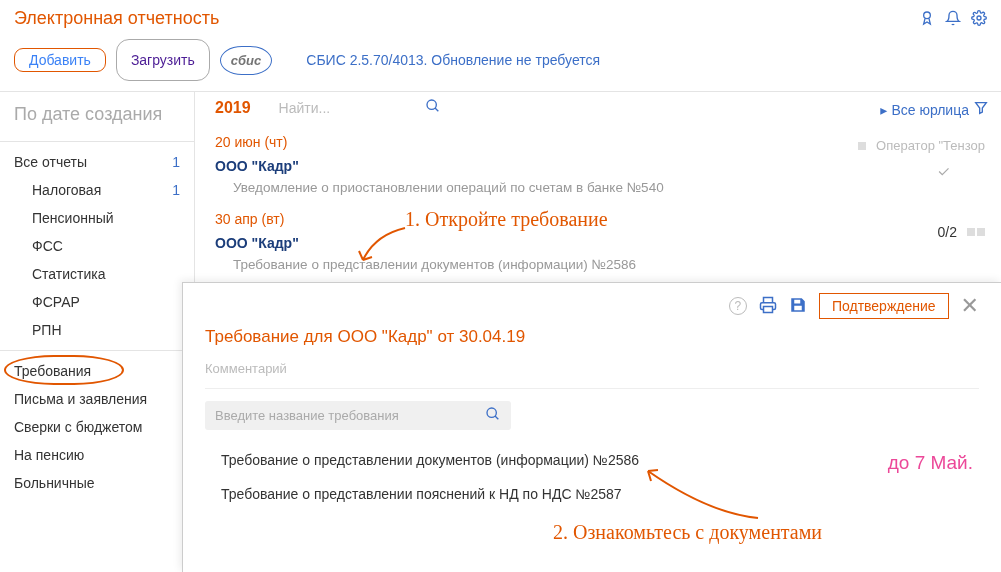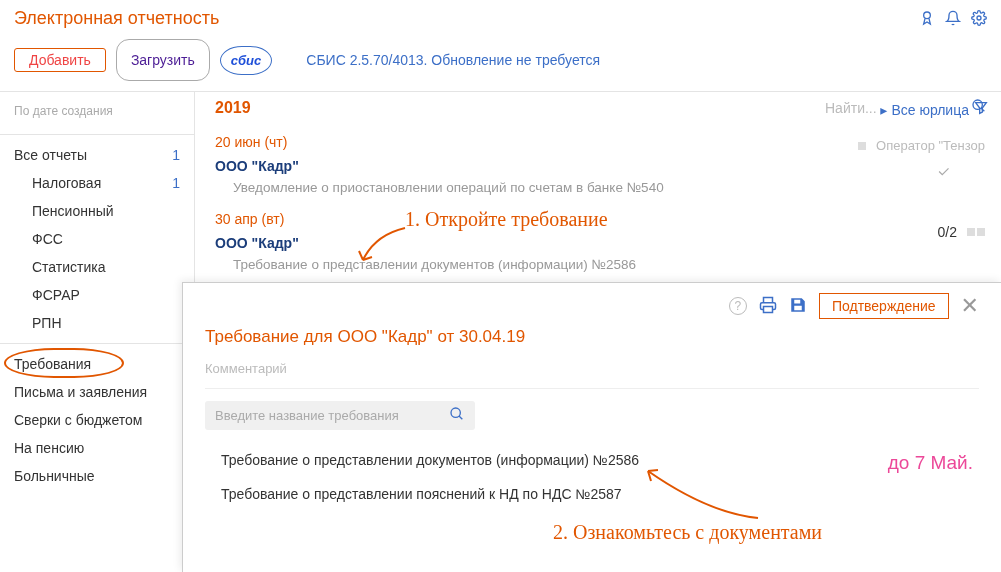--- a/index.html
+++ b/index.html
@@ -4,42 +4,42 @@
 <style>
   * { box-sizing: border-box; margin: 0; padding: 0; }
   body { font-family: Arial, sans-serif; font-size: 14px; color: #333; background: #fff; width: 1001px; height: 572px; overflow: hidden; position: relative; }
   
   .header { padding: 8px 14px 6px; }
   .title { color: #e15600; font-size: 18px; font-weight: normal; }
   .header-icons { position: absolute; right: 14px; top: 10px; display: flex; gap: 10px; color: #3c6fc7; }
   .header-icons svg { width: 16px; height: 16px; }
   
   .toolbar { padding: 4px 14px 10px; display: flex; align-items: center; gap: 10px; }
-  .btn-add { border: 1.5px solid #e15600; color: #ef4444; background: #fff; border-radius: 3px; padding: 3px 14px; font-size: 14px; cursor: pointer; }
+  .btn-add { border: 1.5px solid #e15600; color: #3b82f6; background: #fff; border-radius: 9px; padding: 3px 14px; font-size: 14px; cursor: pointer; }
   .btn-load { border: 1px solid #aaa; color: #4c1d95; background: #fff; border-radius: 13px; padding: 12px 14px; font-size: 14px; cursor: pointer; }
   .sbis-logo { display: inline-flex; align-items: center; }
-  .sbis-pill { background: #fff; border: 1.5px solid #3c6fc7; border-radius: 50%/60%; padding: 6px 10px; color: #1d4ed8; font-style: italic; font-size: 13px; font-weight: bold; }
+  .sbis-pill { background: #fff; border: 1.5px solid #3c6fc7; border-radius: 50%/60%; padding: 6px 10px; color: #737373; font-style: italic; font-size: 13px; font-weight: bold; }
   .version { color: #3c6fc7; font-size: 14px; margin-left: 24px; }
   
   .layout { display: flex; height: calc(100% - 80px); border-top: 1px solid #e4e4e4; }
   
   .sidebar { width: 195px; border-right: 1px solid #e4e4e4; padding-top: 6px; }
-  .sort-label { color: #aaa; padding: 6px 14px 10px; font-size: 12px; }
+  .sort-label { color: #aaa; padding: 6px 14px 10px; font-size: 18px; }
   .nav-item { padding: 6px 14px; display: flex; justify-content: space-between; align-items: flex-start; cursor: pointer; color: #333; }
   .nav-item.indent { padding-left: 32px; }
   .nav-item .count { color: #3c6fc7; }
   .nav-item.circled { position: relative; }
   .nav-item.circled::before {
     content: ""; position: absolute; left: 4px; top: -2px; width: 116px; height: 26px;
     border: 2px solid #e15600; border-radius: 50%/60%; pointer-events: none;
   }
   .sidebar-divider { border-top: 1px solid #e4e4e4; margin: 6px 0; }
   
   .main { flex: 1; position: relative; padding: 6px 14px 0 20px; }
-  .main-top { display: flex; align-items: center; gap: 28px; justify-content: space-between; }
+  .main-top { display: flex; align-items: center; gap: 28px; }
   .year { color: #e15600; font-weight: bold; font-size: 16px; }
   .search-box { display: flex; align-items: center; gap: 6px; color: #aaa; border-bottom: 1px solid transparent; }
   .search-input { border: none; outline: none; font-size: 14px; color: #333; width: 140px; background: transparent; }
   .search-input::placeholder { color: #bbb; }
   .search-icon svg { width: 16px; height: 16px; stroke: #3c6fc7; fill: none; }
   .all-legal { position: absolute; right: 12px; top: 8px; color: #3c6fc7; font-size: 14px; display: flex; align-items: center; gap: 4px; cursor: pointer; }
   .filter-icon svg { width: 16px; height: 16px; stroke: #3c6fc7; fill: none; }
   
   .date-row { color: #e15600; margin-top: 16px; font-size: 14px; }
   .org-name { color: #1b3d7a; font-weight: bold; margin-top: 8px; }
@@ -63,21 +63,21 @@
     position: absolute; left: 182px; top: 282px; right: 0; bottom: 0;
     background: #fff; border-top: 1px solid #ccc; border-left: 1px solid #ccc;
     box-shadow: -2px -2px 8px rgba(0,0,0,0.08); padding: 10px 22px;
   }
   .dialog-toolbar { display: flex; justify-content: flex-end; align-items: center; gap: 12px; margin-bottom: 8px; }
   .dialog-toolbar svg { width: 18px; height: 18px; }
   .confirm-btn { border: 1.5px solid #e15600; color: #e15600; background: #fff; border-radius: 0; padding: 4px 12px; font-size: 14px; cursor: pointer; }
   .close-x { font-size: 22px; color: #999; cursor: pointer; line-height: 1; }
   .dialog-title { color: #e15600; font-size: 17px; margin-bottom: 14px; }
   .comment-label { color: #bbb; font-size: 13px; border-bottom: 1px solid #eee; padding-bottom: 12px; margin-bottom: 12px; }
-  .search-req { background: #f0f0f0; border-radius: 3px; padding: 5px 10px; display: flex; align-items: center; justify-content: space-between; width: 270px; margin-bottom: 16px; }
+  .search-req { background: #f0f0f0; border-radius: 3px; padding: 5px 10px; display: flex; align-items: center; justify-content: space-between; width: 306px; margin-bottom: 16px; }
   .search-req input { border: none; background: transparent; outline: none; font-size: 13px; width: 220px; }
   .search-req input::placeholder { color: #aaa; }
   .req-item { padding: 6px 6px 6px 16px; color: #333; font-size: 14px; display: flex; justify-content: space-between; }
   .due { color: #ec4899; font-size: 19px; }
   .help-icon { width: 18px; height: 18px; border: 1px solid #bbb; border-radius: 50%; color: #bbb; font-size: 12px; display: inline-flex; align-items: center; justify-content: center; }
 </style>
 </head>
 <body>
 
 <div class="header">

